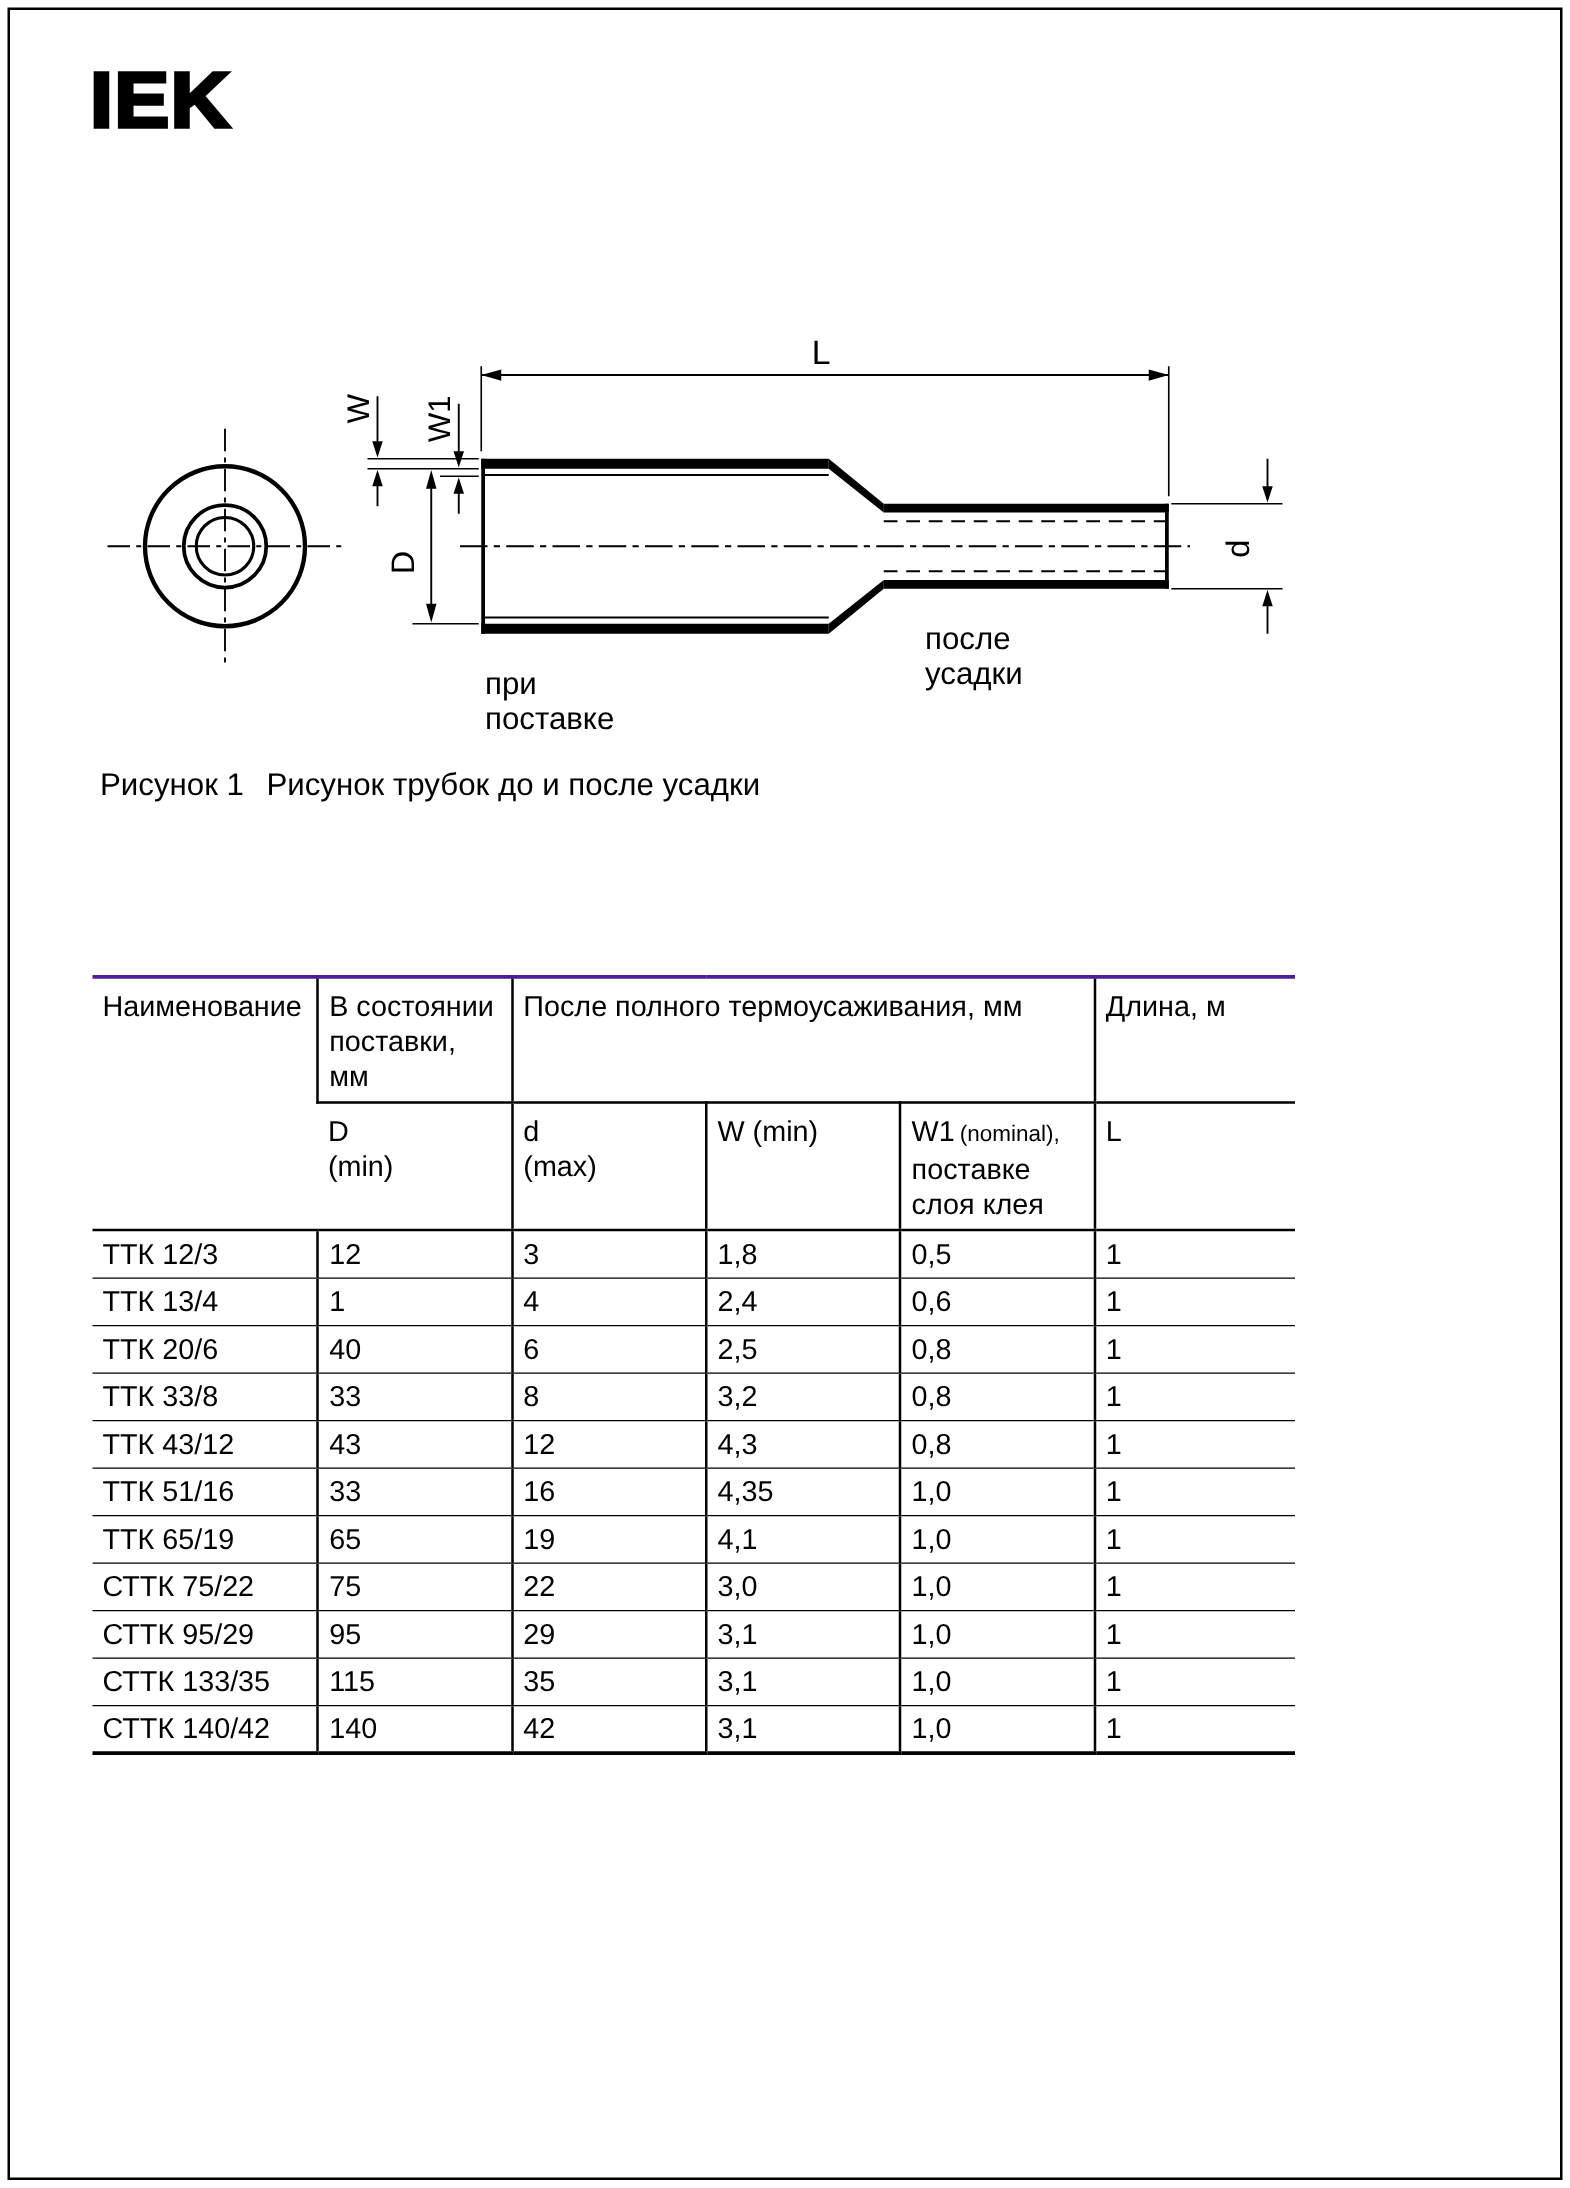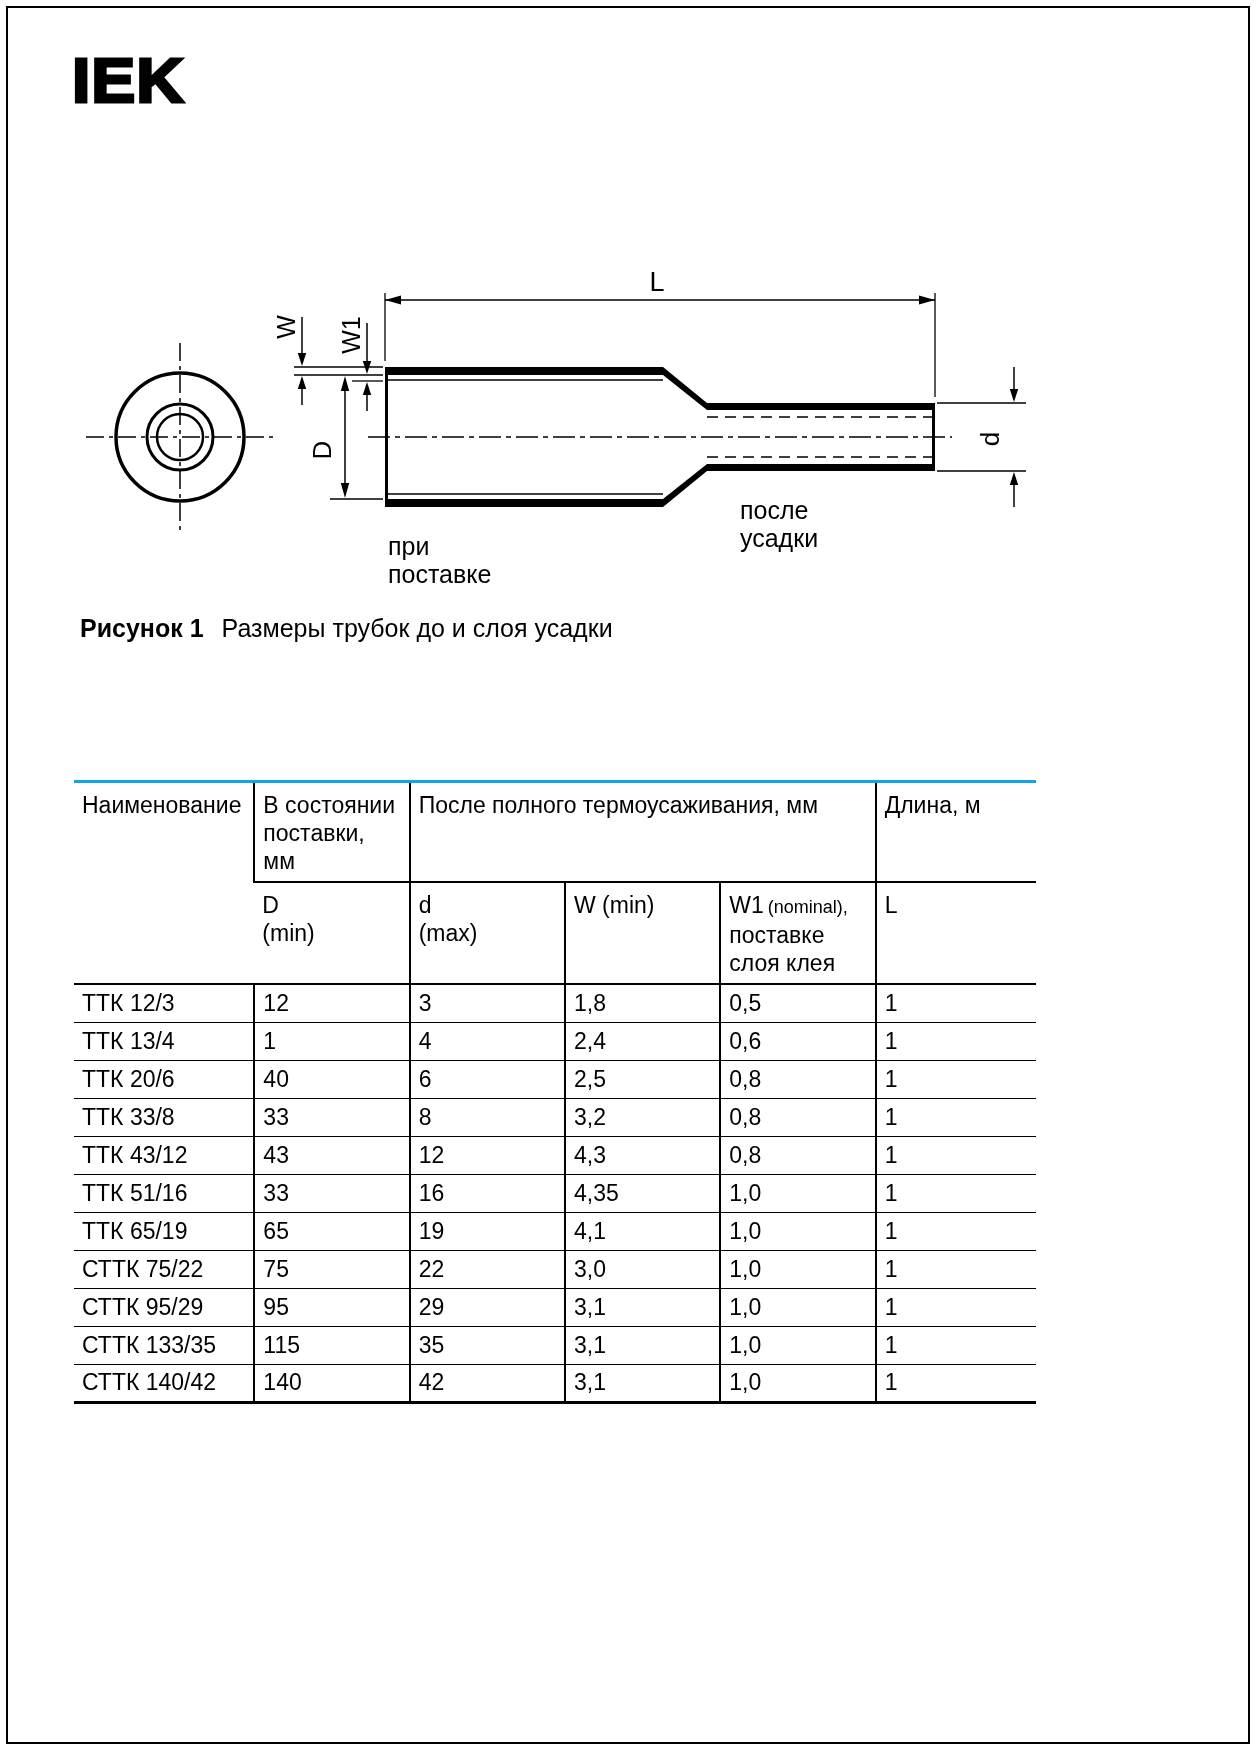--- a/index.html
+++ b/index.html
@@ -25,28 +25,28 @@
   }
   .drawing {
     position:absolute; top:255px; left:0;
     width:1256px; height:350px;
   }
   .drawing text { font-family:"Liberation Sans", sans-serif; fill:#000; }
   .caption {
     position:absolute; top:614px; left:80px;
     font-size:25px;
   }
-  .caption .cap-num { margin-right:18px;font-weight:bold; }
+  .caption .cap-num { margin-right:18px; }
   table.spec {
     position:absolute; top:780px; left:74px;
     width:962px;
     border-collapse:collapse;
     table-layout:fixed;
     font-size:23px;
-    border-top:3px solid #0ea5e9;
+    border-top:3px solid #4c1d95;
   }
   table.spec th, table.spec td {
     border-left:2px solid #000;
     text-align:left;
     font-weight:normal;
   }
   table.spec th:first-child, table.spec td:first-child { border-left:none; }
   table.spec thead th {
     border-bottom:2.5px solid #000;
     vertical-align:top;
@@ -155,21 +155,21 @@
     <text x="388" y="300" font-size="25">при</text>
     <text x="388" y="328" font-size="25">поставке</text>
   </g>
   <g>
     <text x="740" y="264" font-size="25">после</text>
     <text x="740" y="292" font-size="25">усадки</text>
   </g>
 </svg>
 
 <div class="caption">
-  <span class="cap-num">Рисунок 1</span><span>Размеры трубок до и слоя усадки</span>
+  <span class="cap-num">Рисунок 1</span><span>Рисунок трубок до и после усадки</span>
 </div>
 
 <table class="spec">
   <colgroup>
     <col style="width:180px">
       <col style="width:155px">
       <col style="width:155px">
     <col style="width:155px">
       <col style="width:155px">
       <col style="width:160px">

